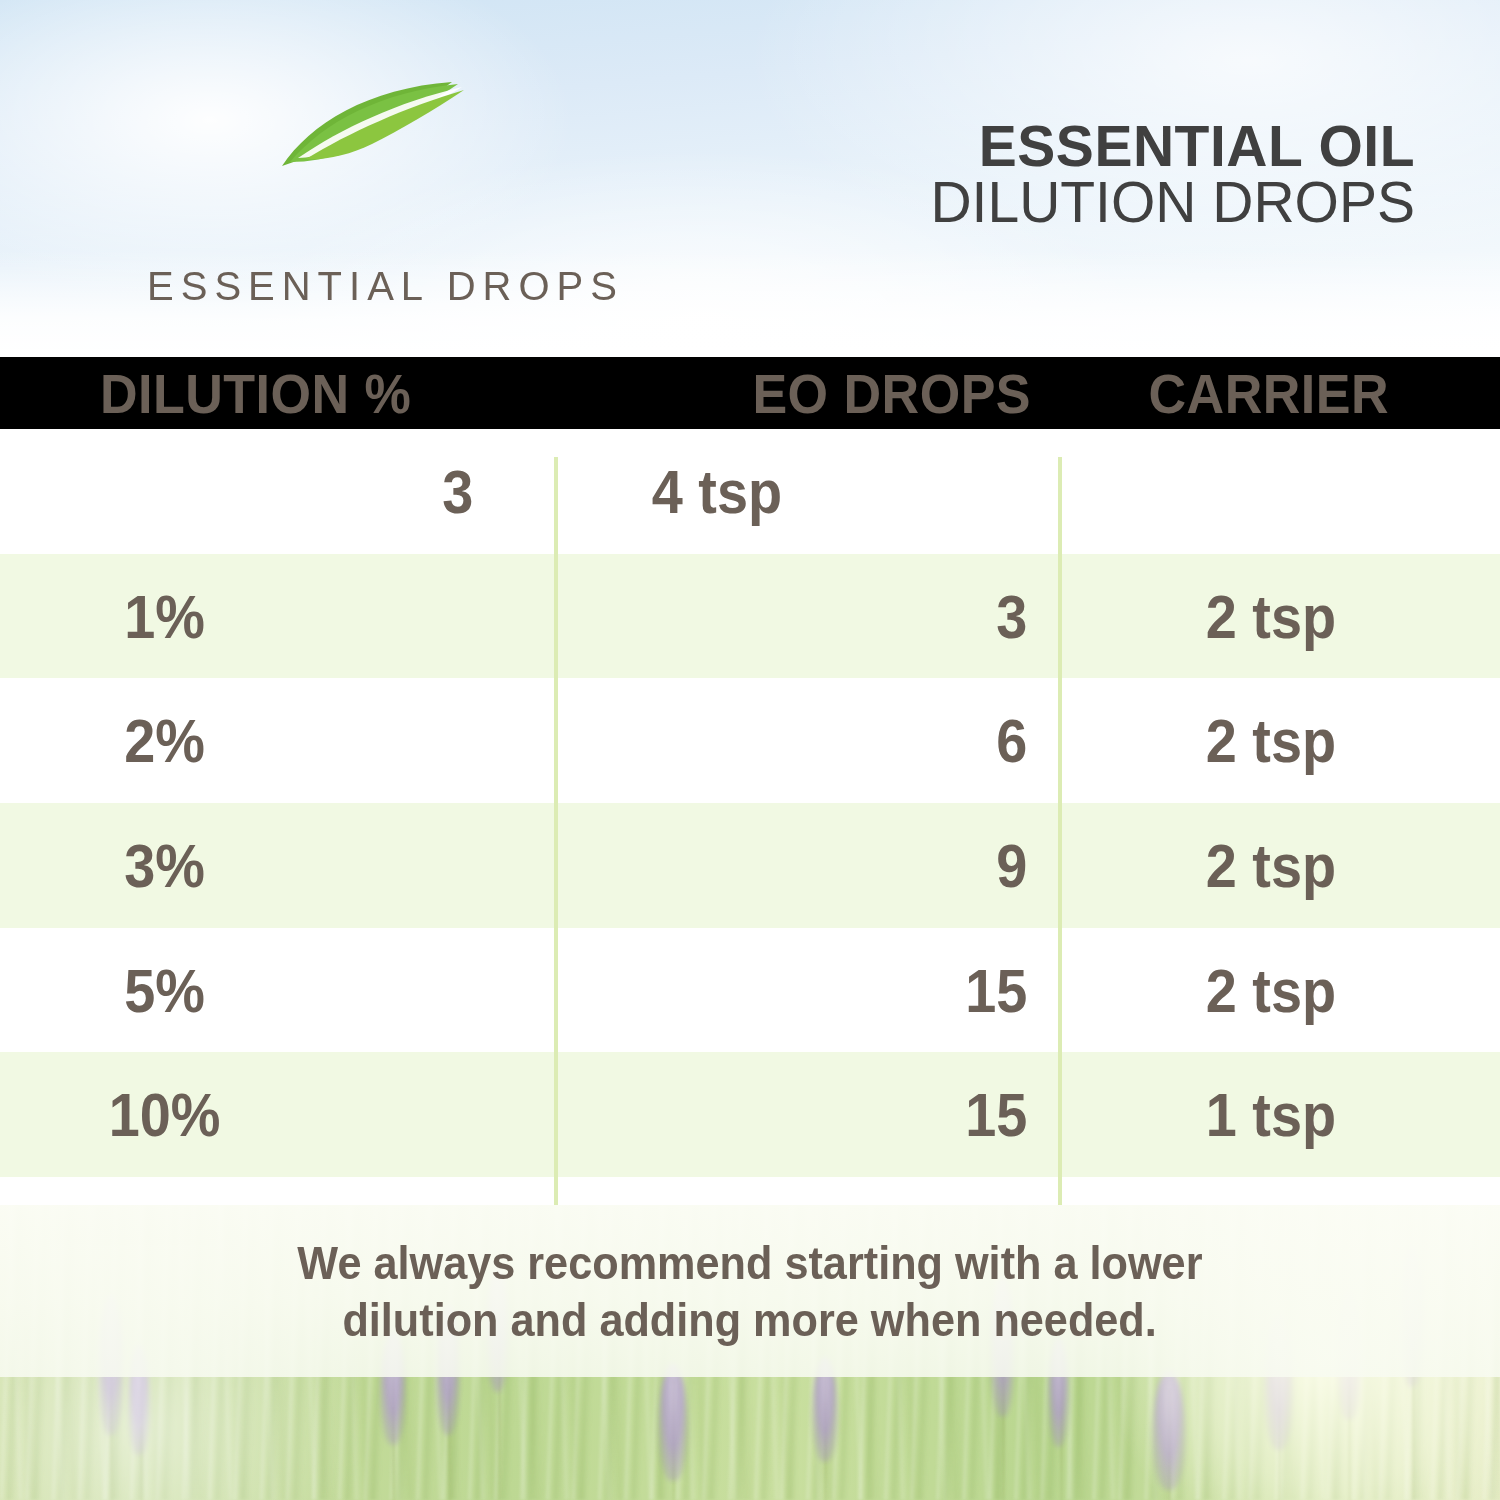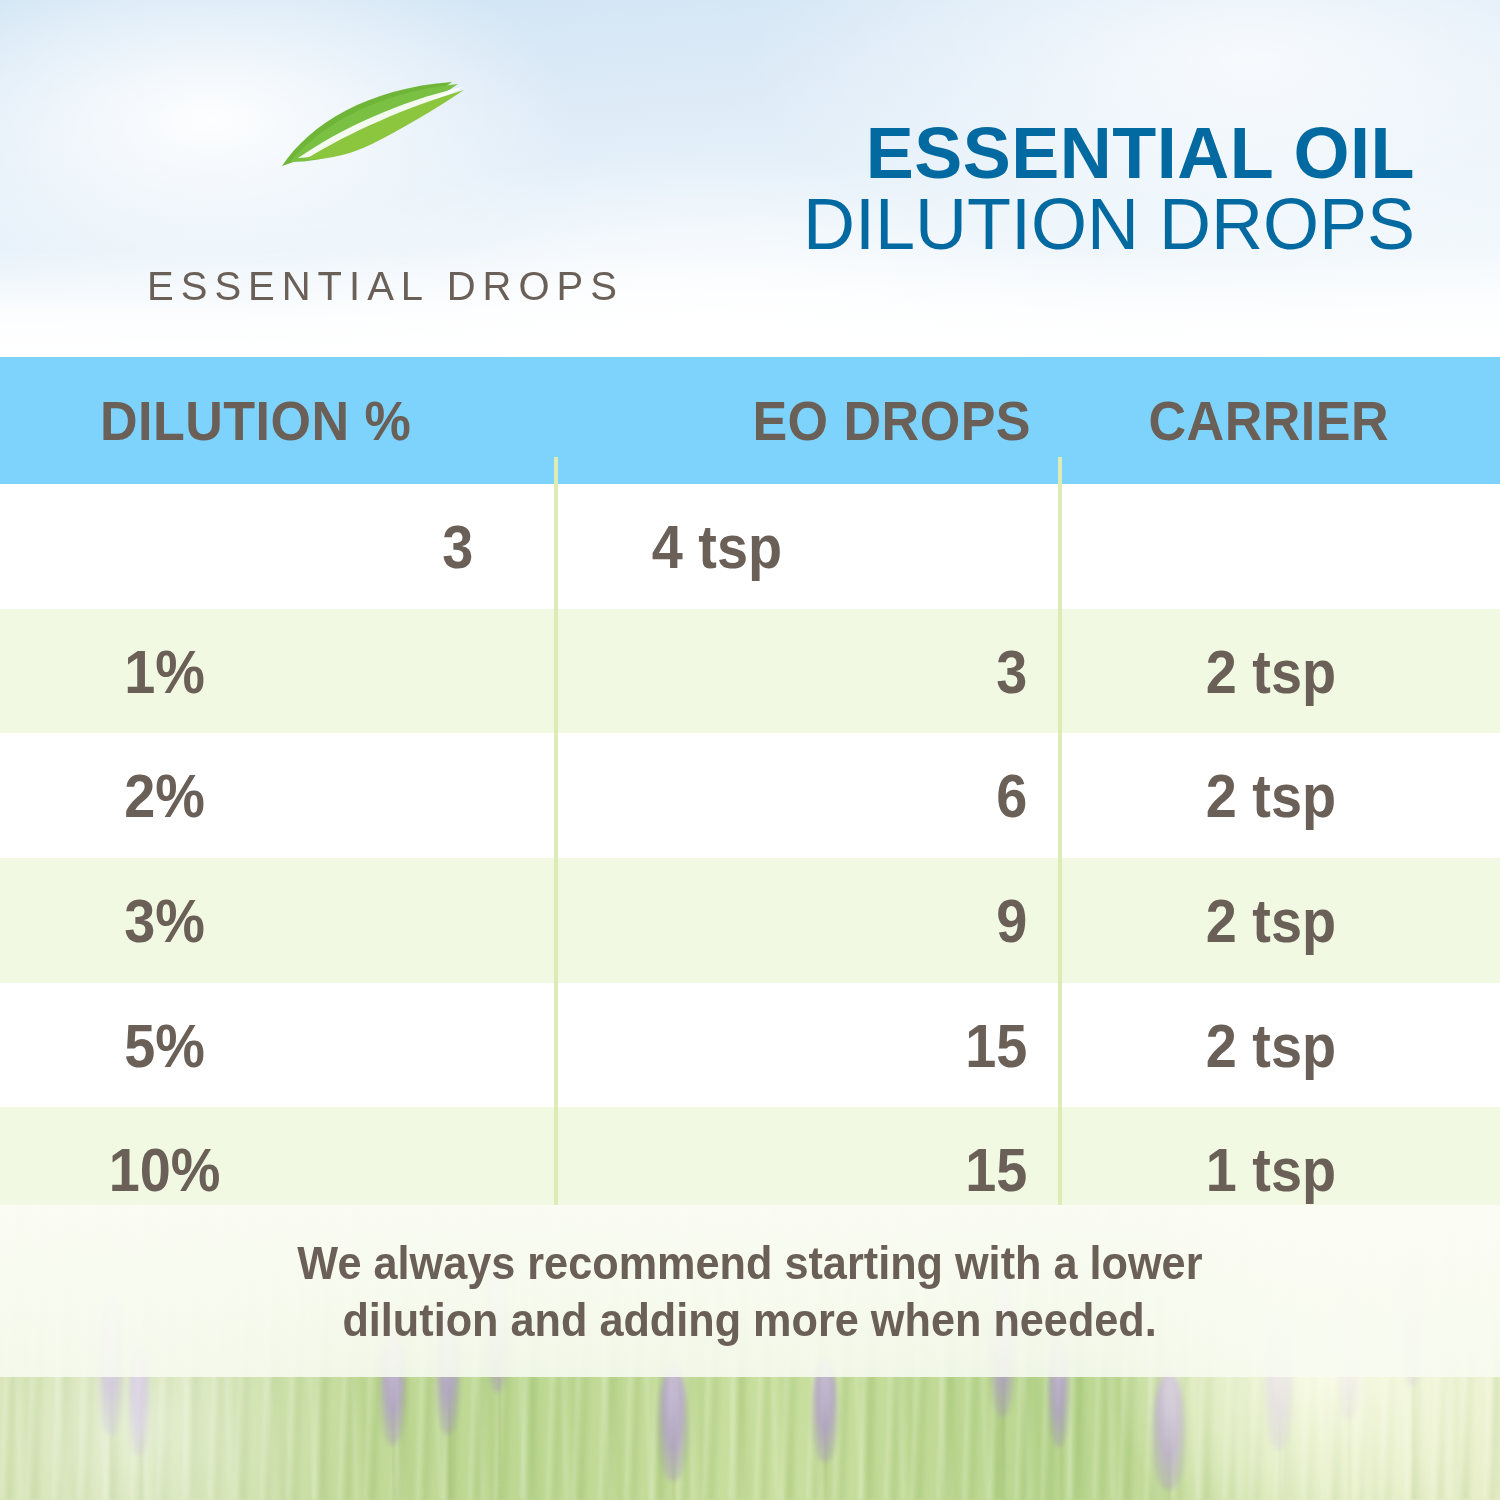--- a/index.html
+++ b/index.html
@@ -48,36 +48,36 @@
   }
   .subwordmark{
     position:absolute; left:0; top:186px; width:575px;
     font-family:"Liberation Sans", sans-serif;
     font-size:40px; color:#6b6057; letter-spacing:7px; white-space:nowrap;
   }
 
   
   .title{
     position:absolute; left:735px; top:118px; width:680px;
-    text-align:right; color:#0369a1;
+    text-align:right; color:#404040;
     font-family:"Liberation Sans", sans-serif;
     font-weight:bold;
-    font-size:72px; line-height:0.99;
+    font-size:57px; line-height:0.99;
     letter-spacing:0.5px;
   }
   .title .l1, .title .l2{ display:block; white-space:nowrap; }
   .title .l2{ font-weight:normal; letter-spacing:0px; }
 
   
   .table{
     position:absolute; left:0; top:357px; width:1500px; height:848px;
   }
   .thead{
-    position:relative; width:1500px; height:127px;
-    background:#7dd3fc;
+    position:relative; width:1500px; height:72px;
+    background:#000000;
   }
   .trow{
     position:relative; width:1500px; height:124.7px;
   }
   .trow.odd{ background:#ffffff; }
   .trow.even{ background:#f1f9e3; }
 
   .cells{
     position:absolute; inset:0;
     display:flex; align-items:center;

